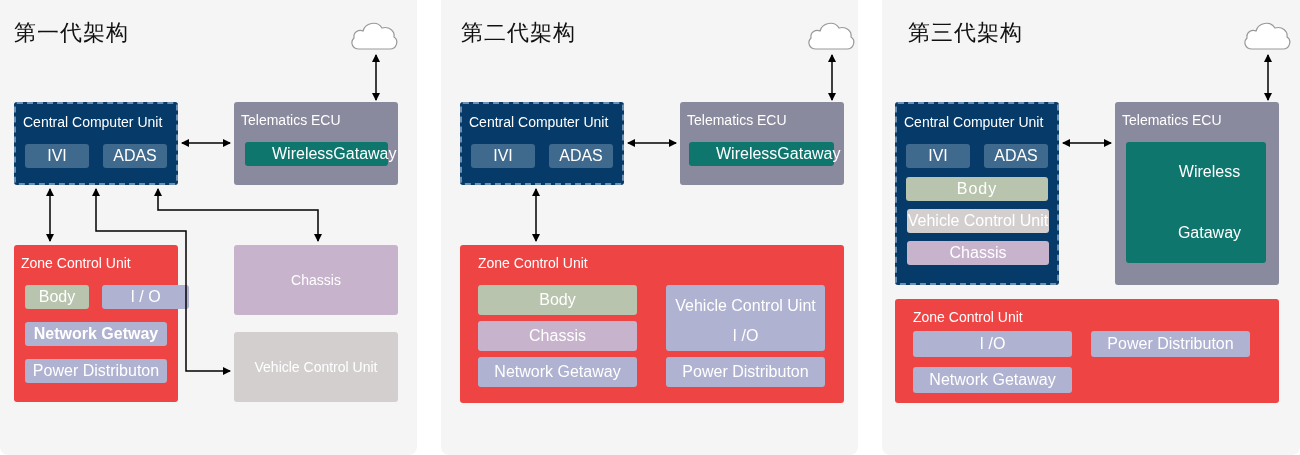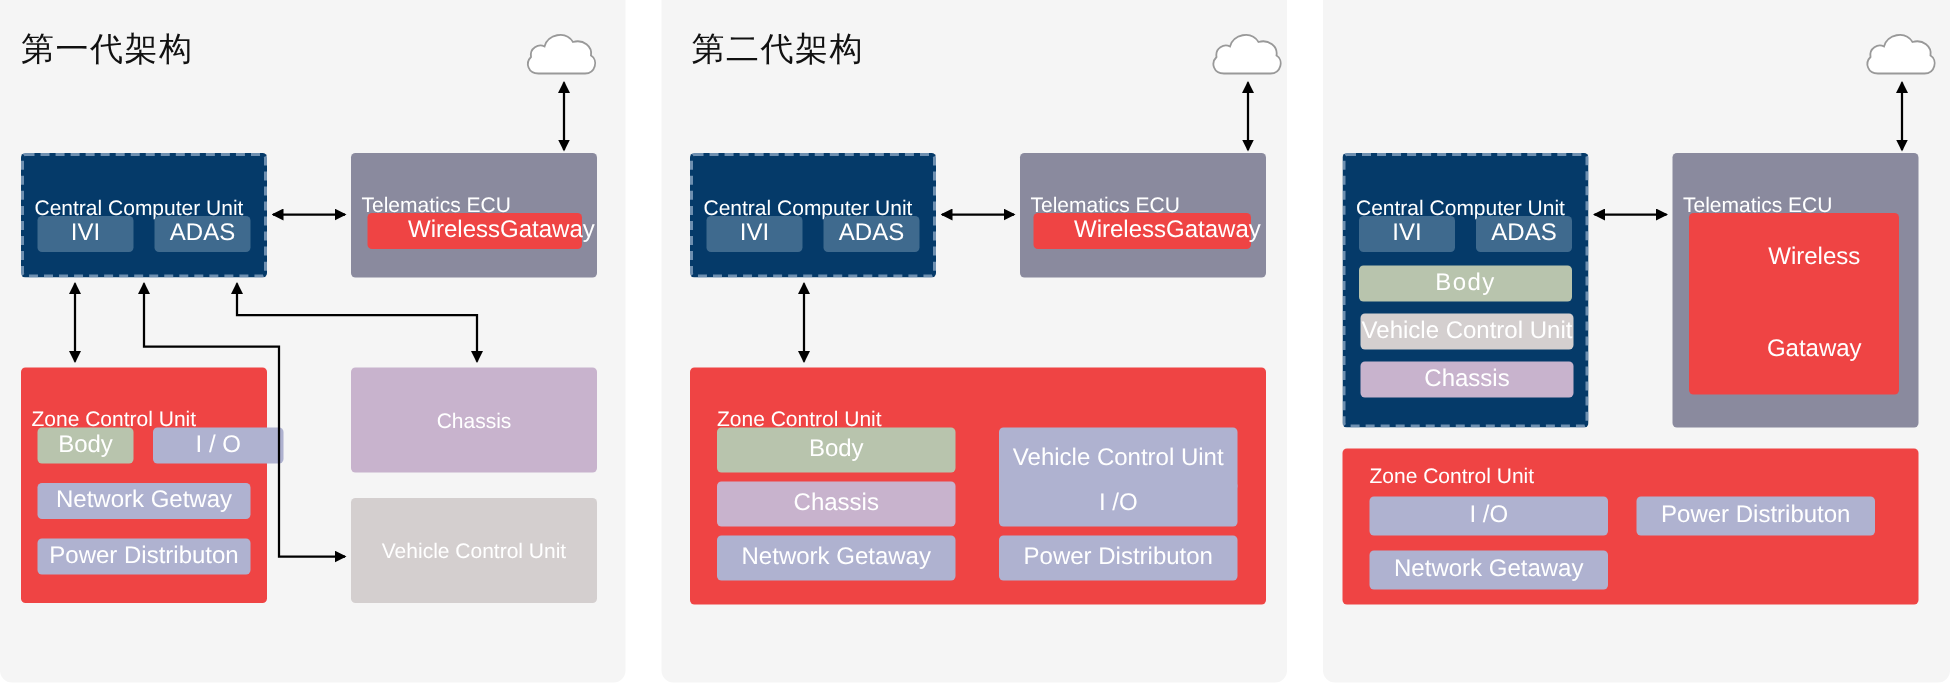--- a/index.html
+++ b/index.html
@@ -14,31 +14,31 @@
   .panel-title {
     position: absolute; left: 14px; top: 18px; font-size: 22px; color: #111;
     font-family: "DejaVu Sans", sans-serif; font-weight: 500; letter-spacing: 1px;
   }
   .box { position: absolute; border-radius: 3px; box-sizing: border-box; }
   .ccu {
     background: #053a69;
     border: 2px dashed #6e8fb0;
   }
   .ccu-title, .tel-title, .zone-title {
-    position: absolute; left: 7px; top: 26px; color: #fff; font-size: 14px; white-space: nowrap;
+    position: absolute; left: 7px; top: 10px; color: #fff; font-size: 14px; white-space: nowrap;
   }
   .tel { background: #8a8a9e; text-align: center; }
   .zone { background: #ef4444; }
   .chip {
     position: absolute; border-radius: 3px; color: #fff; font-size: 16px;
     display: flex; align-items: center; justify-content: center; white-space: nowrap;
     box-sizing: border-box;
   }
   .chip-ccu { background: #3f6a8e; }
-  .chip-tel { background: #ef4444; padding-left: 27px; }
+  .chip-tel { background: #0f766e; padding-left: 27px; }
   .chip-zone { background: #afb2d0; }
   .chip-body { background: #b8c4ad; }
   .chip-chassis { background: #c8b3cd; }
   .chip-vcu { background: #d4cfcf; }
   .standalone-chassis { background: #c8b3cd; }
   .standalone-vcu { background: #d4cfcf; }
   .standalone-label {
     position: absolute; left: 0; right: 0; top: 50%; transform: translateY(-50%);
     text-align: center; color: #fff; font-size: 14px;
   }
@@ -66,21 +66,21 @@
     <div class="chip chip-tel" style="left:11px;top:40px;width:143px;height:24px;justify-content:space-around;">
       <span>Wireless</span>
       <span>Gataway</span>
     </div>
   </div>
 
   <div class="box zone" style="left:14px;top:245px;width:164px;height:157px;">
     <div class="zone-title">Zone Control Unit</div>
     <div class="chip chip-body" style="left:11px;top:40px;width:64px;height:24px;">Body</div>
     <div class="chip chip-zone" style="left:88px;top:40px;width:87px;height:24px;">I / O</div>
-    <div class="chip chip-zone" style="left:11px;top:77px;width:142px;height:24px;">Network Getway</div>
+    <div class="chip chip-zone" style="left:11px;top:77px;width:142px;height:24px;font-weight:bold;">Network Getway</div>
     <div class="chip chip-zone" style="left:11px;top:114px;width:142px;height:24px;">Power Distributon</div>
   </div>
 
   <div class="box standalone-chassis" style="left:234px;top:245px;width:164px;height:70px;">
     <div class="standalone-label">Chassis</div>
   </div>
   <div class="box standalone-vcu" style="left:234px;top:332px;width:164px;height:70px;">
     <div class="standalone-label">Vehicle Control Unit</div>
   </div>
 
@@ -135,20 +135,21 @@
         <path d="M0,0 L8,4 L0,8 Z" fill="#000"></path>
       </marker>
     </defs>
     <line x1="391" y1="55" x2="391" y2="100" stroke="#000" stroke-width="1.5" marker-start="url(#ah2)" marker-end="url(#ah2)"></line>
     <line x1="187" y1="143" x2="235" y2="143" stroke="#000" stroke-width="1.5" marker-start="url(#ah2)" marker-end="url(#ah2)"></line>
     <line x1="95" y1="189" x2="95" y2="241" stroke="#000" stroke-width="1.5" marker-start="url(#ah2)" marker-end="url(#ah2)"></line>
   </svg>
 </div>
 
 <div class="panel" style="left:882px;width:418px;">
+  <div class="panel-title" style="left:26px;">第三代架构</div>
 
   <svg class="cloud" style="left:360px;top:19px;" width="50" height="32" viewBox="0 0 50 32">
     <path d="M10 30 C3 30 1 23 5 19 C4 13 10 10 14 12 C16 4 28 1 33 9 C40 7 46 12 45 18 C50 21 48 30 41 30 Z" fill="#fff" stroke="#999" stroke-width="1.2"></path>
   </svg>
 
   <div class="box ccu" style="left:13px;top:102px;width:164px;height:183px;">
     <div class="ccu-title">Central Computer Unit</div>
     <div class="chip chip-ccu" style="left:9px;top:40px;width:64px;height:24px;">IVI</div>
     <div class="chip chip-ccu" style="left:87px;top:40px;width:64px;height:24px;">ADAS</div>
     <div class="chip chip-body" style="left:9px;top:73px;width:142px;height:24px;letter-spacing:1px;">Body</div>

